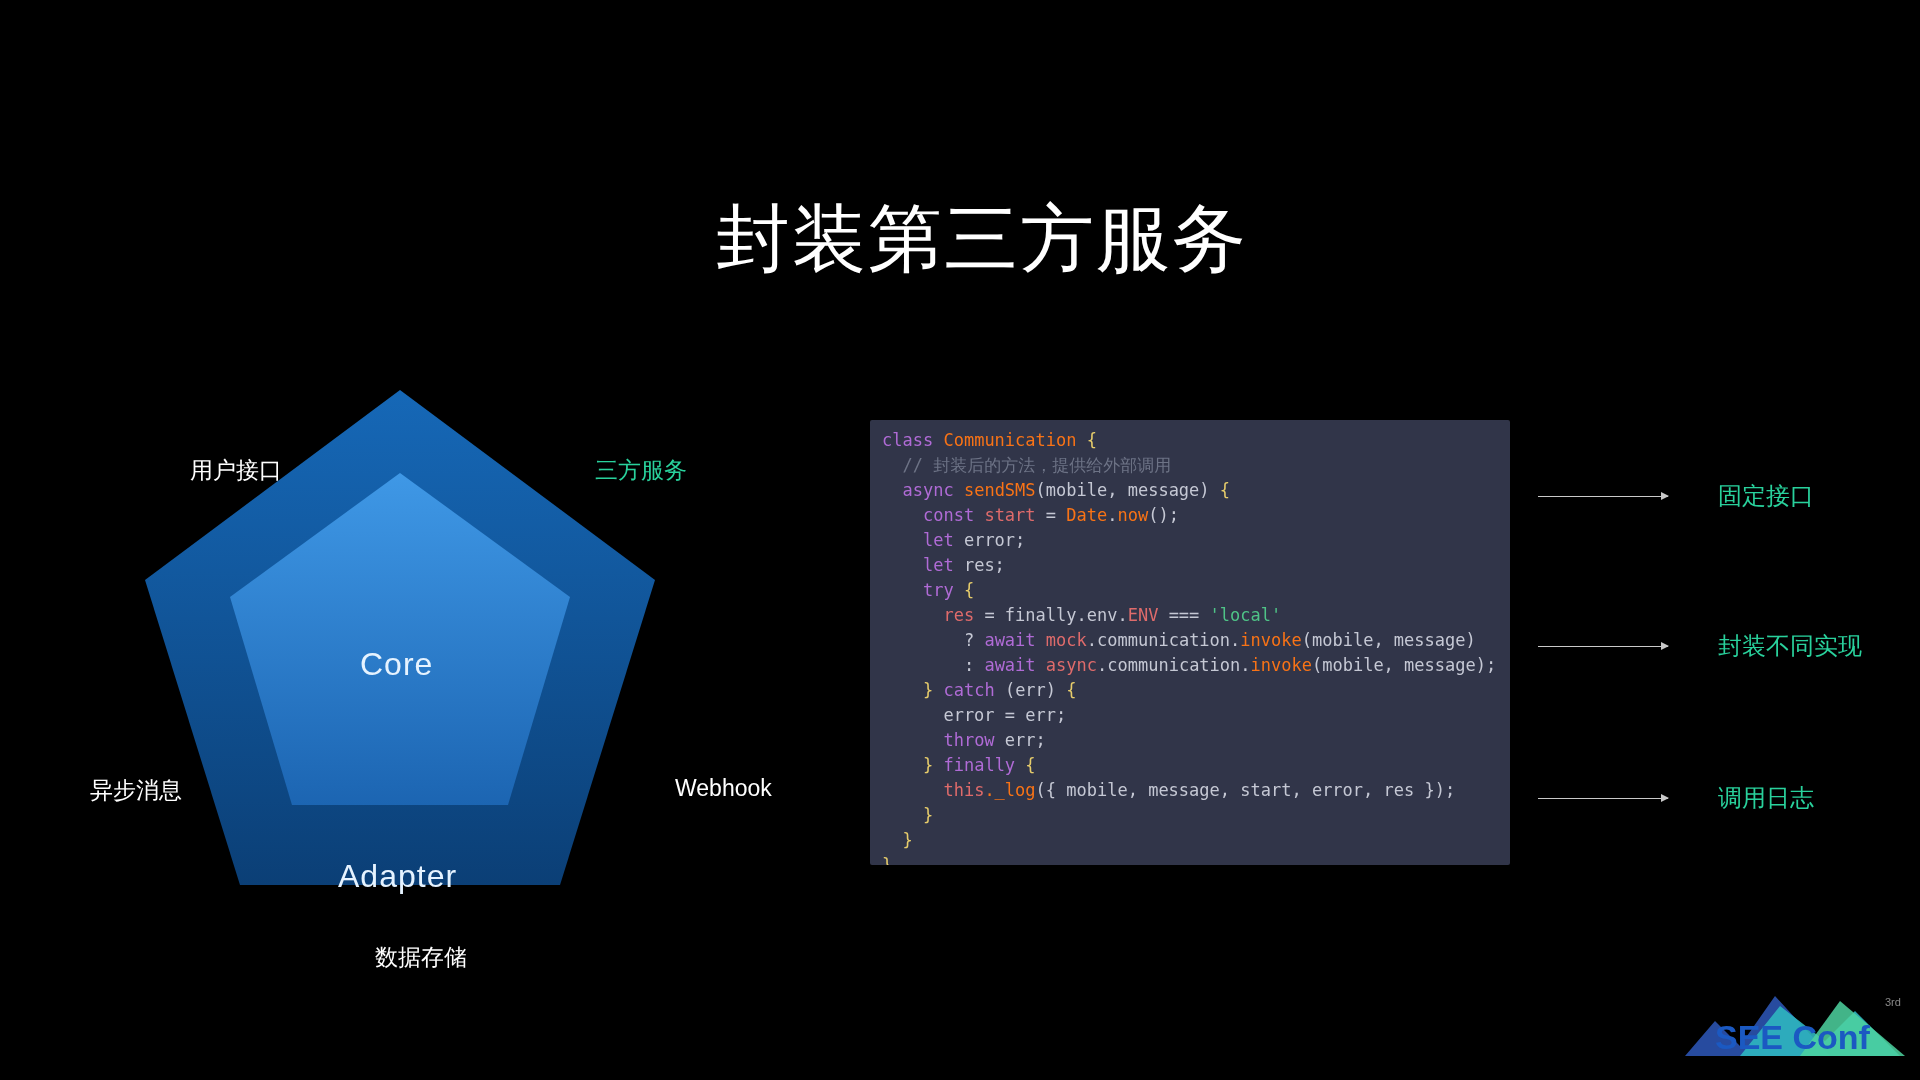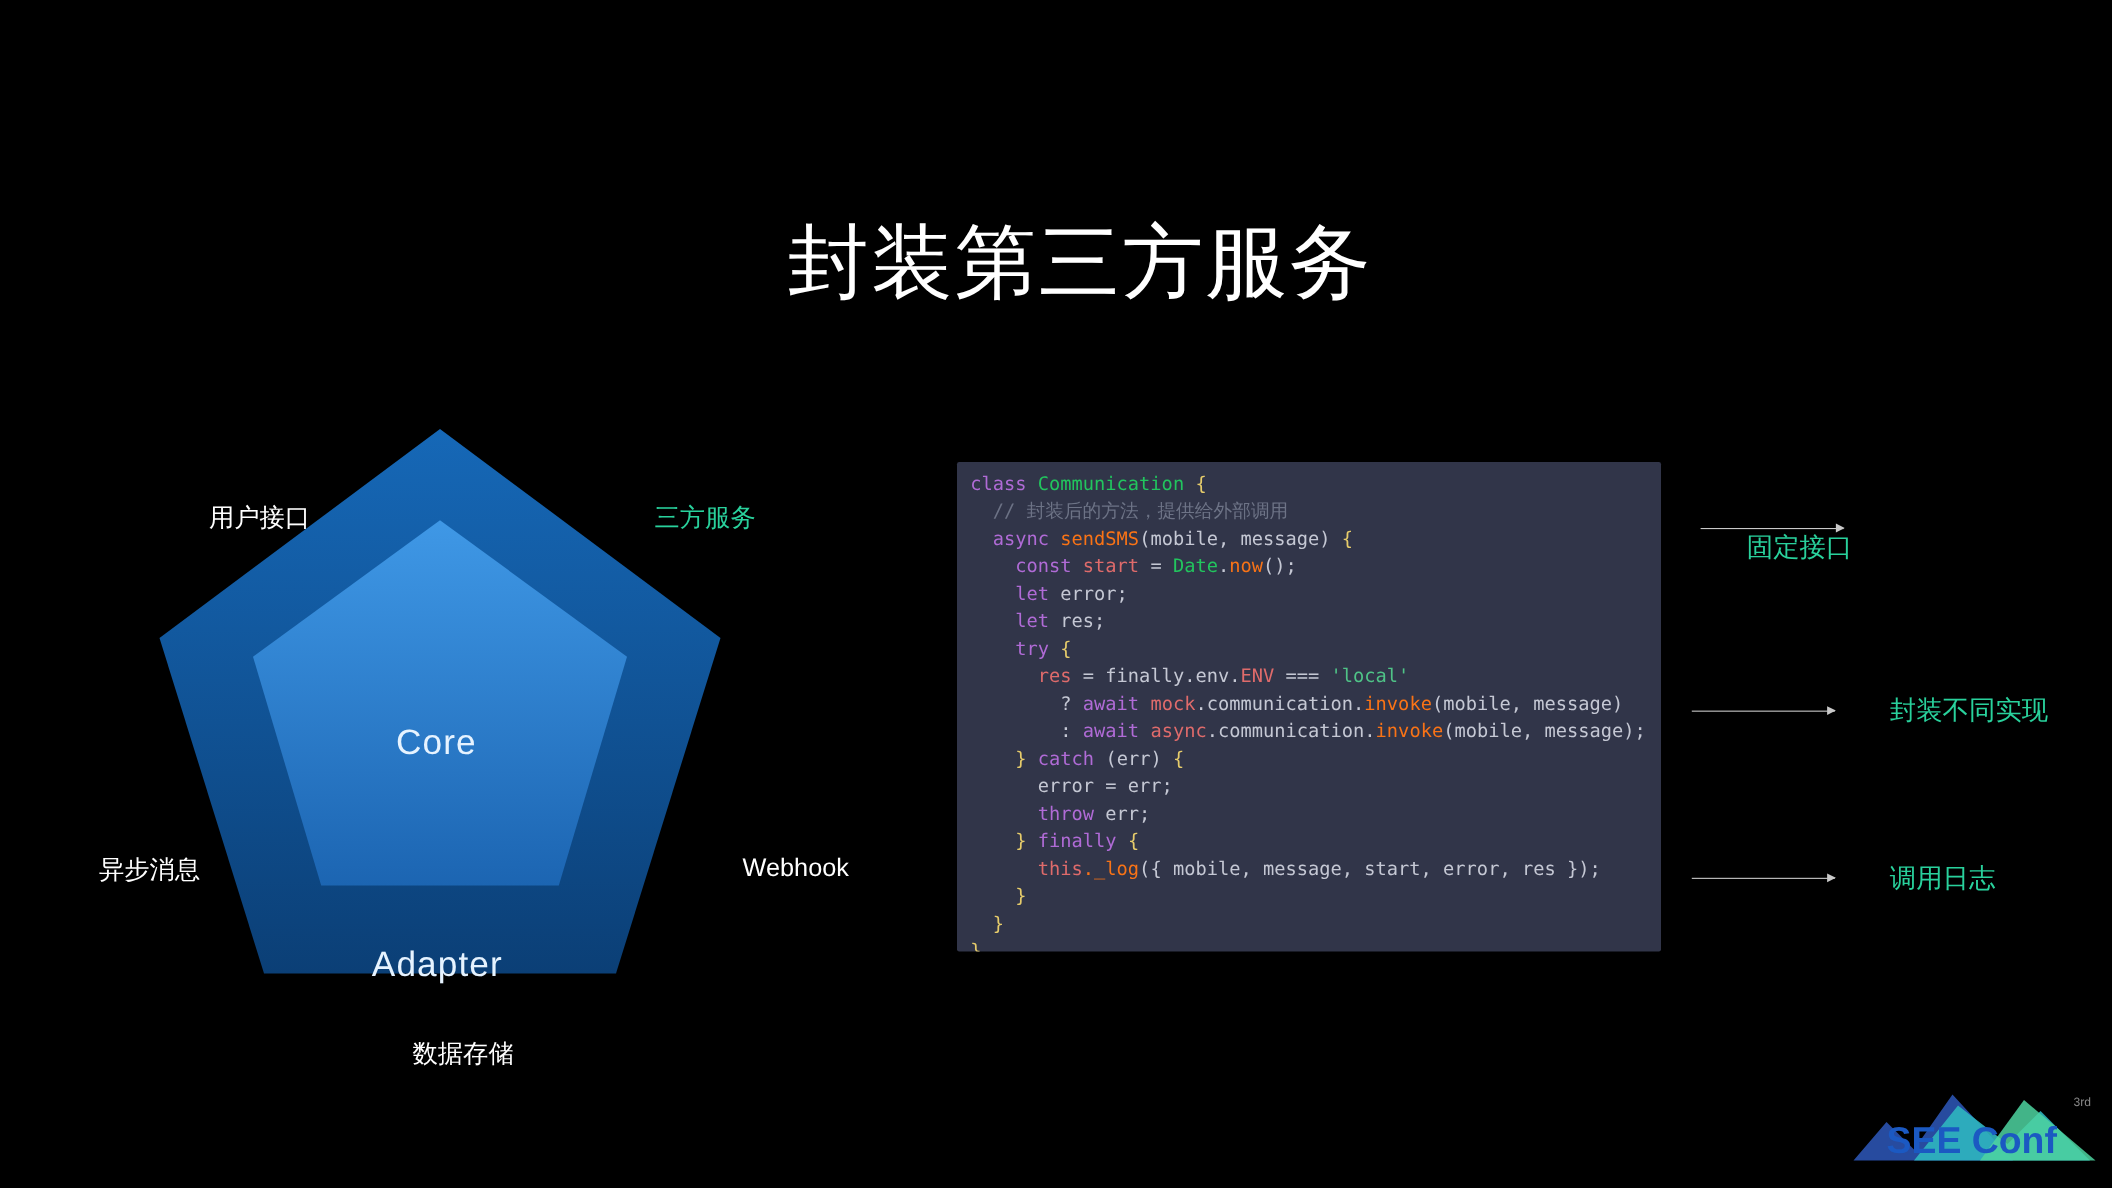--- a/index.html
+++ b/index.html
@@ -10,21 +10,21 @@
   .penta-wrap { position: absolute; left: 80px; top: 380px; width: 720px; height: 620px; }
   .penta { position: absolute; }
   .penta svg { display: block; }
   .penta-label { position: absolute; font-size: 23px; color: #ffffff; white-space: nowrap; }
   .penta-label.green { color: #29d19c; }
   .core-label, .adapter-label { position: absolute; font-size: 32px; color: #e6f3ff; font-weight: 500; letter-spacing: 1px; }
   
   .code-panel { position: absolute; left: 870px; top: 420px; width: 640px; height: 445px; background: #313549; border-radius: 2px; font-family: "Menlo", "Consolas", monospace; font-size: 17px; line-height: 25px; padding: 8px 0; overflow: hidden; }
   .code-panel pre { margin: 0; padding: 0 12px; white-space: pre; color: #c5c8d4; }
   .c-kw   { color: #b06bd6; }   
-  .c-cls  { color: #22c55e; }   
+  .c-cls  { color: #f97316; }   
   .c-com  { color: #6d7386; }   
   .c-fn   { color: #f97316; }   
   .c-id   { color: #df6b6b; text-align: center; }   
   .c-str  { color: #4fc387; }   
   .c-pun  { color: #e6cc6b; }   
   .c-op   { color: #c5c8d4; }
   
   .annot { position: absolute; display: flex; align-items: center; }
   .annot .arrow { width: 130px; height: 1px; background: #c9c9c9; position: relative; }
   .annot .arrow::after { content: ""; position: absolute; right: -1px; top: -4px; border-left: 8px solid #c9c9c9; border-top: 4.5px solid transparent; border-bottom: 4.5px solid transparent; }
@@ -56,21 +56,21 @@
         <defs>
           <linearGradient id="gIn" x1="0" y1="0" x2="0" y2="1">
             <stop offset="0%" stop-color="#3f98e6"></stop>
             <stop offset="100%" stop-color="#1c65b2"></stop>
           </linearGradient>
         </defs>
         <polygon points="180,8 350,132 288,340 72,340 10,132" fill="url(#gIn)"></polygon>
       </svg>
     </div>
 
-    <div class="core-label" style="left:280px; top:276px;">Core</div>
+    <div class="core-label" style="left:280px; top:266px;">Core</div>
     <div class="adapter-label" style="left:258px; top:478px;">Adapter</div>
 
     <div class="penta-label" style="left:110px; top:75px;">用户接口</div>
     <div class="penta-label green" style="left:515px; top:75px;">三方服务</div>
     <div class="penta-label" style="left:10px; top:395px;">异步消息</div>
     <div class="penta-label" style="left:595px; top:395px;">Webhook</div>
     <div class="penta-label" style="left:295px; top:562px;">数据存储</div>
   </div>
 
   <div class="code-panel">
@@ -87,21 +87,21 @@
     <span class="c-pun">}</span> <span class="c-kw">catch</span> <span class="c-op">(err)</span> <span class="c-pun">{</span>
       error = err;
       <span class="c-kw">throw</span> <span class="c-op">err;</span>
     <span class="c-pun">}</span> <span class="c-kw">finally</span> <span class="c-pun">{</span>
       <span class="c-id">this</span><span class="c-fn">._log</span><span class="c-op">({ mobile, message, start, error, res });</span>
     <span class="c-pun">}</span>
   <span class="c-pun">}</span>
 <span class="c-pun">}</span></pre>
   </div>
 
-  <div class="annot" style="left:1538px; top:480px;flex-direction:column;">
+  <div class="annot" style="left:1538px; top:480px;">
     <div class="arrow"></div>
     <div class="txt">固定接口</div>
   </div>
   <div class="annot" style="left:1538px; top:782px;">
     <div class="arrow"></div>
     <div class="txt">调用日志</div>
   </div>
   <div class="annot" style="left:1538px; top:630px;">
     <div class="arrow"></div>
     <div class="txt">封装不同实现</div>

